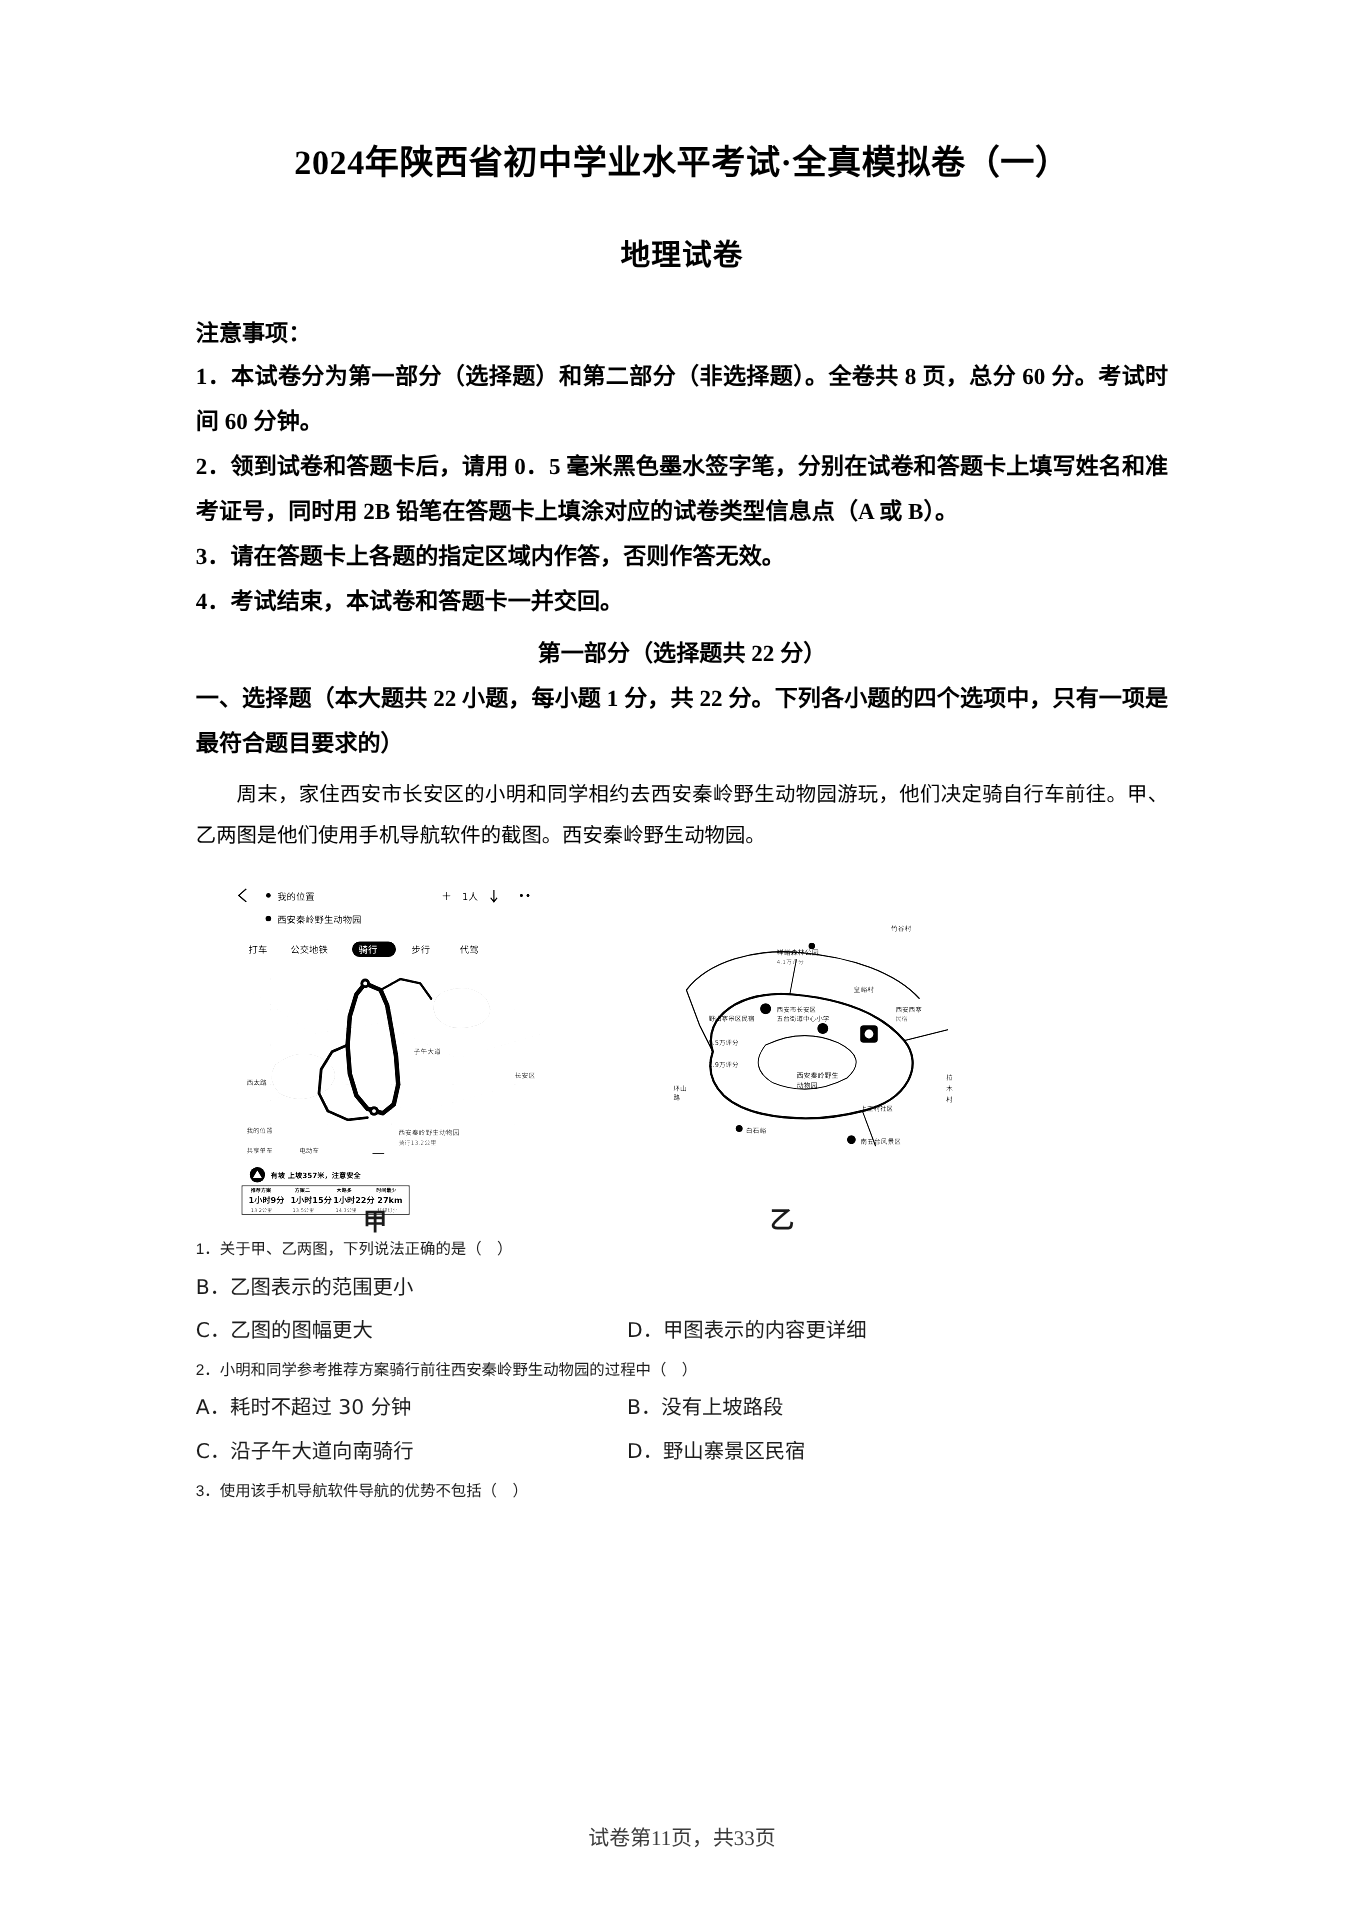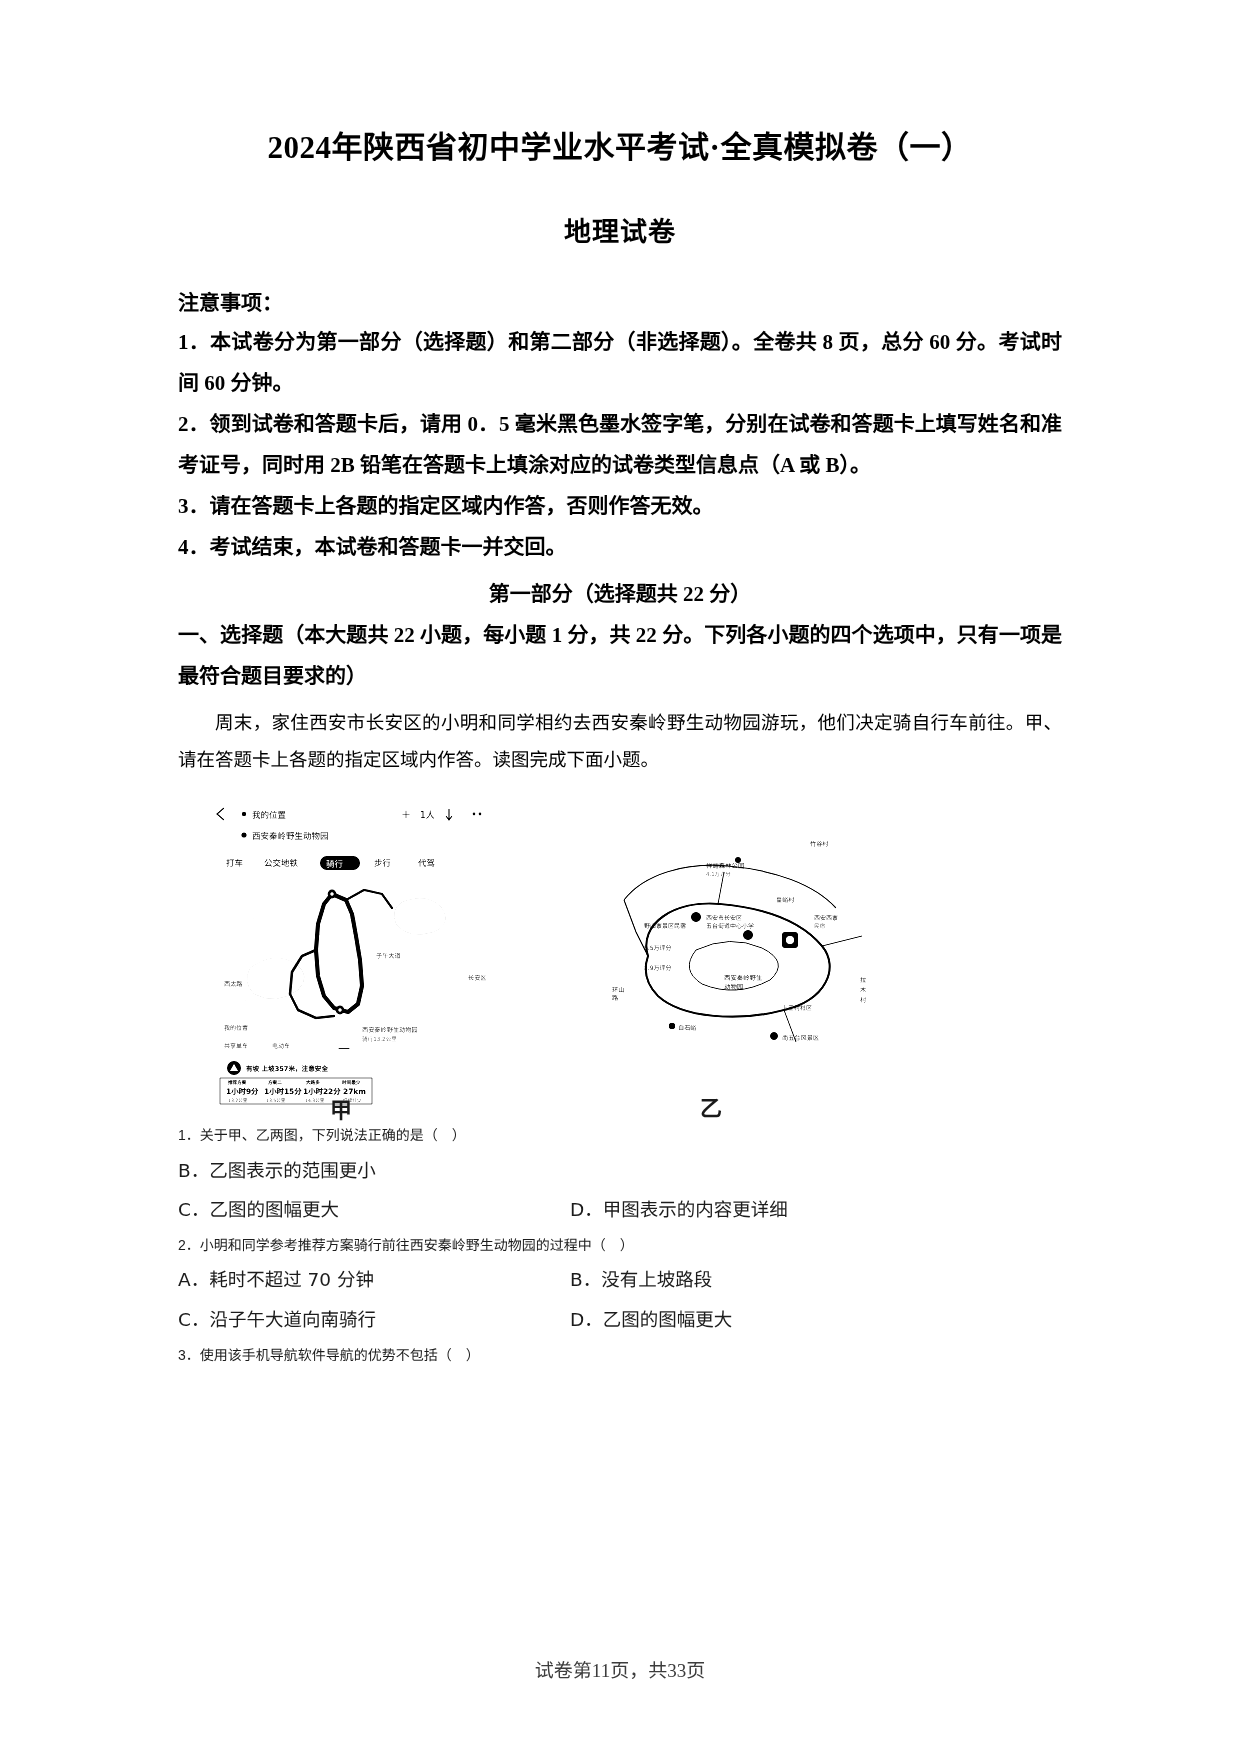--- a/index.html
+++ b/index.html
@@ -158,21 +158,21 @@
 
     <div class="notice-head">注意事项：</div>
     <div class="notice-item">1．本试卷分为第一部分（选择题）和第二部分（非选择题）。全卷共 8 页，总分 60 分。考试时间 60 分钟。</div>
     <div class="notice-item">2．领到试卷和答题卡后，请用 0．5 毫米黑色墨水签字笔，分别在试卷和答题卡上填写姓名和准考证号，同时用 2B 铅笔在答题卡上填涂对应的试卷类型信息点（A 或 B）。</div>
     <div class="notice-item">3．请在答题卡上各题的指定区域内作答，否则作答无效。</div>
     <div class="notice-item">4．考试结束，本试卷和答题卡一并交回。</div>
 
     <div class="part-head">第一部分（选择题共 22 分）</div>
     <div class="section-head">一、选择题（本大题共 22 小题，每小题 1 分，共 22 分。下列各小题的四个选项中，只有一项是最符合题目要求的）</div>
 
-    <div class="passage">周末，家住西安市长安区的小明和同学相约去西安秦岭野生动物园游玩，他们决定骑自行车前往。甲、请在答题卡上各题的指定区域内作答。读图完成下面小题。</div>
+    <div class="passage">周末，家住西安市长安区的小明和同学相约去西安秦岭野生动物园游玩，他们决定骑自行车前往。甲、乙两图是他们使用手机导航软件的截图。西安秦岭野生动物园。</div>
 
     <div class="figure-wrap">
 
       <svg class="fig fig-jia" viewBox="0 0 350 318">
         <rect class="mapbg" x="0" y="0" width="350" height="318"></rect>
 
         <g stroke="#222" fill="none" stroke-width="1.3">
           <path d="M18 18 l-7 6 l7 6"></path>
         </g>
         <circle cx="38" cy="24" r="2.2" class="inkfill"></circle>
@@ -324,26 +324,26 @@
     </div>
     <div class="opts">
       <div class="opt-l">C．乙图的图幅更大</div>
       <div class="opt-r">D．甲图表示的内容更详细</div>
     </div>
 
     <div class="question">
       <span>2．</span><span>小明和同学参考推荐方案骑行前往西安秦岭野生动物园的过程中（　）</span>
     </div>
     <div class="opts">
-      <div class="opt-l">A．耗时不超过 70 分钟</div>
+      <div class="opt-l">A．耗时不超过 30 分钟</div>
       <div class="opt-r">B．没有上坡路段</div>
     </div>
     <div class="opts">
       <div class="opt-l">C．沿子午大道向南骑行</div>
-      <div class="opt-r">D．乙图的图幅更大</div>
+      <div class="opt-r">D．野山寨景区民宿</div>
     </div>
 
     <div class="question">
       <span>3．</span><span>使用该手机导航软件导航的优势不包括（　）</span>
     </div>
 
   </div>
 
   <div class="footer">试卷第11页，共33页</div>
 </div>

